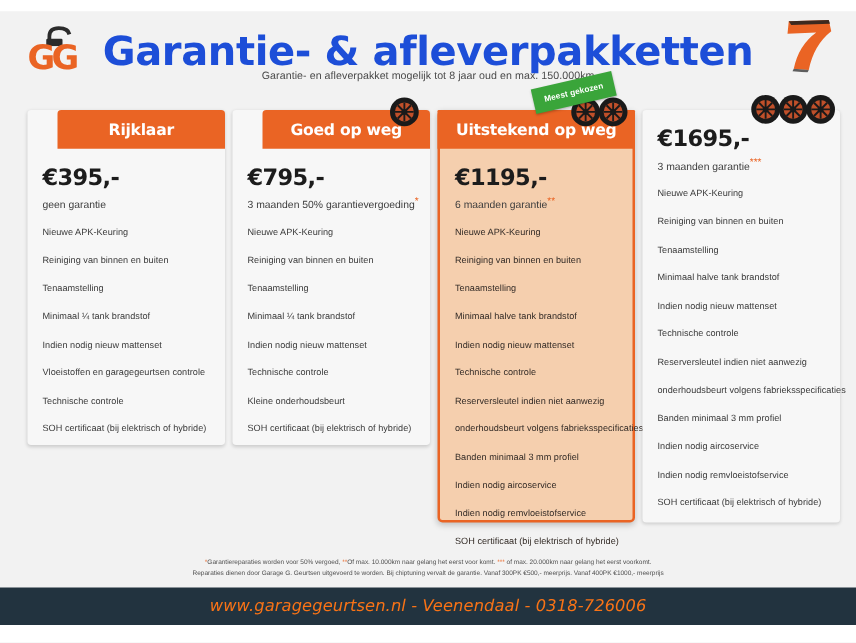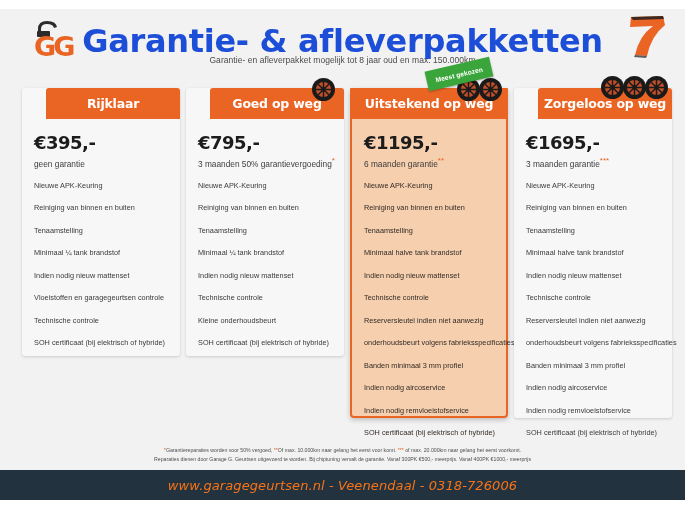--- a/index.html
+++ b/index.html
@@ -43,21 +43,21 @@
   }
   .logo-cap {
     position: absolute;
     left: 14px;
     top: 0px;
     width: 24px;
     height: 17px;
   }
   .logo-gg {
     position: absolute;
-    left: 12px;
+    left: 0px;
     top: 10px;
     width: 48px;
     height: 34px;
     font-family: "DejaVu Sans", sans-serif;
     font-weight: 700;
     font-size: 27px;
     color: #ea6424;
     letter-spacing: -3px;
     line-height: 34px;
   }
@@ -408,23 +408,20 @@
           <circle cx="12.5" cy="12.5" r="7.6" fill="#c0502a"></circle>
           <circle cx="12.5" cy="12.5" r="2.4" fill="#1a1a1a"></circle>
           <g stroke="#1a1a1a" stroke-width="1.5">
             <line x1="12.5" y1="5" x2="12.5" y2="20"></line>
             <line x1="5" y1="12.5" x2="20" y2="12.5"></line>
             <line x1="7.2" y1="7.2" x2="17.8" y2="17.8"></line>
             <line x1="17.8" y1="7.2" x2="7.2" y2="17.8"></line>
           </g>
         </svg>
       </div>
-      <div class="card-header">
-        <span>Zorgeloos op weg</span>
-      </div>
       <div class="card-body">
         <div class="price">€1695,-</div>
         <div class="price-sub">
           <span>3 maanden garantie</span><sup>***</sup>
         </div>
         <div class="feat">Nieuwe APK-Keuring</div>
         <div class="feat">Reiniging van binnen en buiten</div>
         <div class="feat">Tenaamstelling</div>
         <div class="feat">Minimaal halve tank brandstof</div>
         <div class="feat">Indien nodig nieuw mattenset</div>

